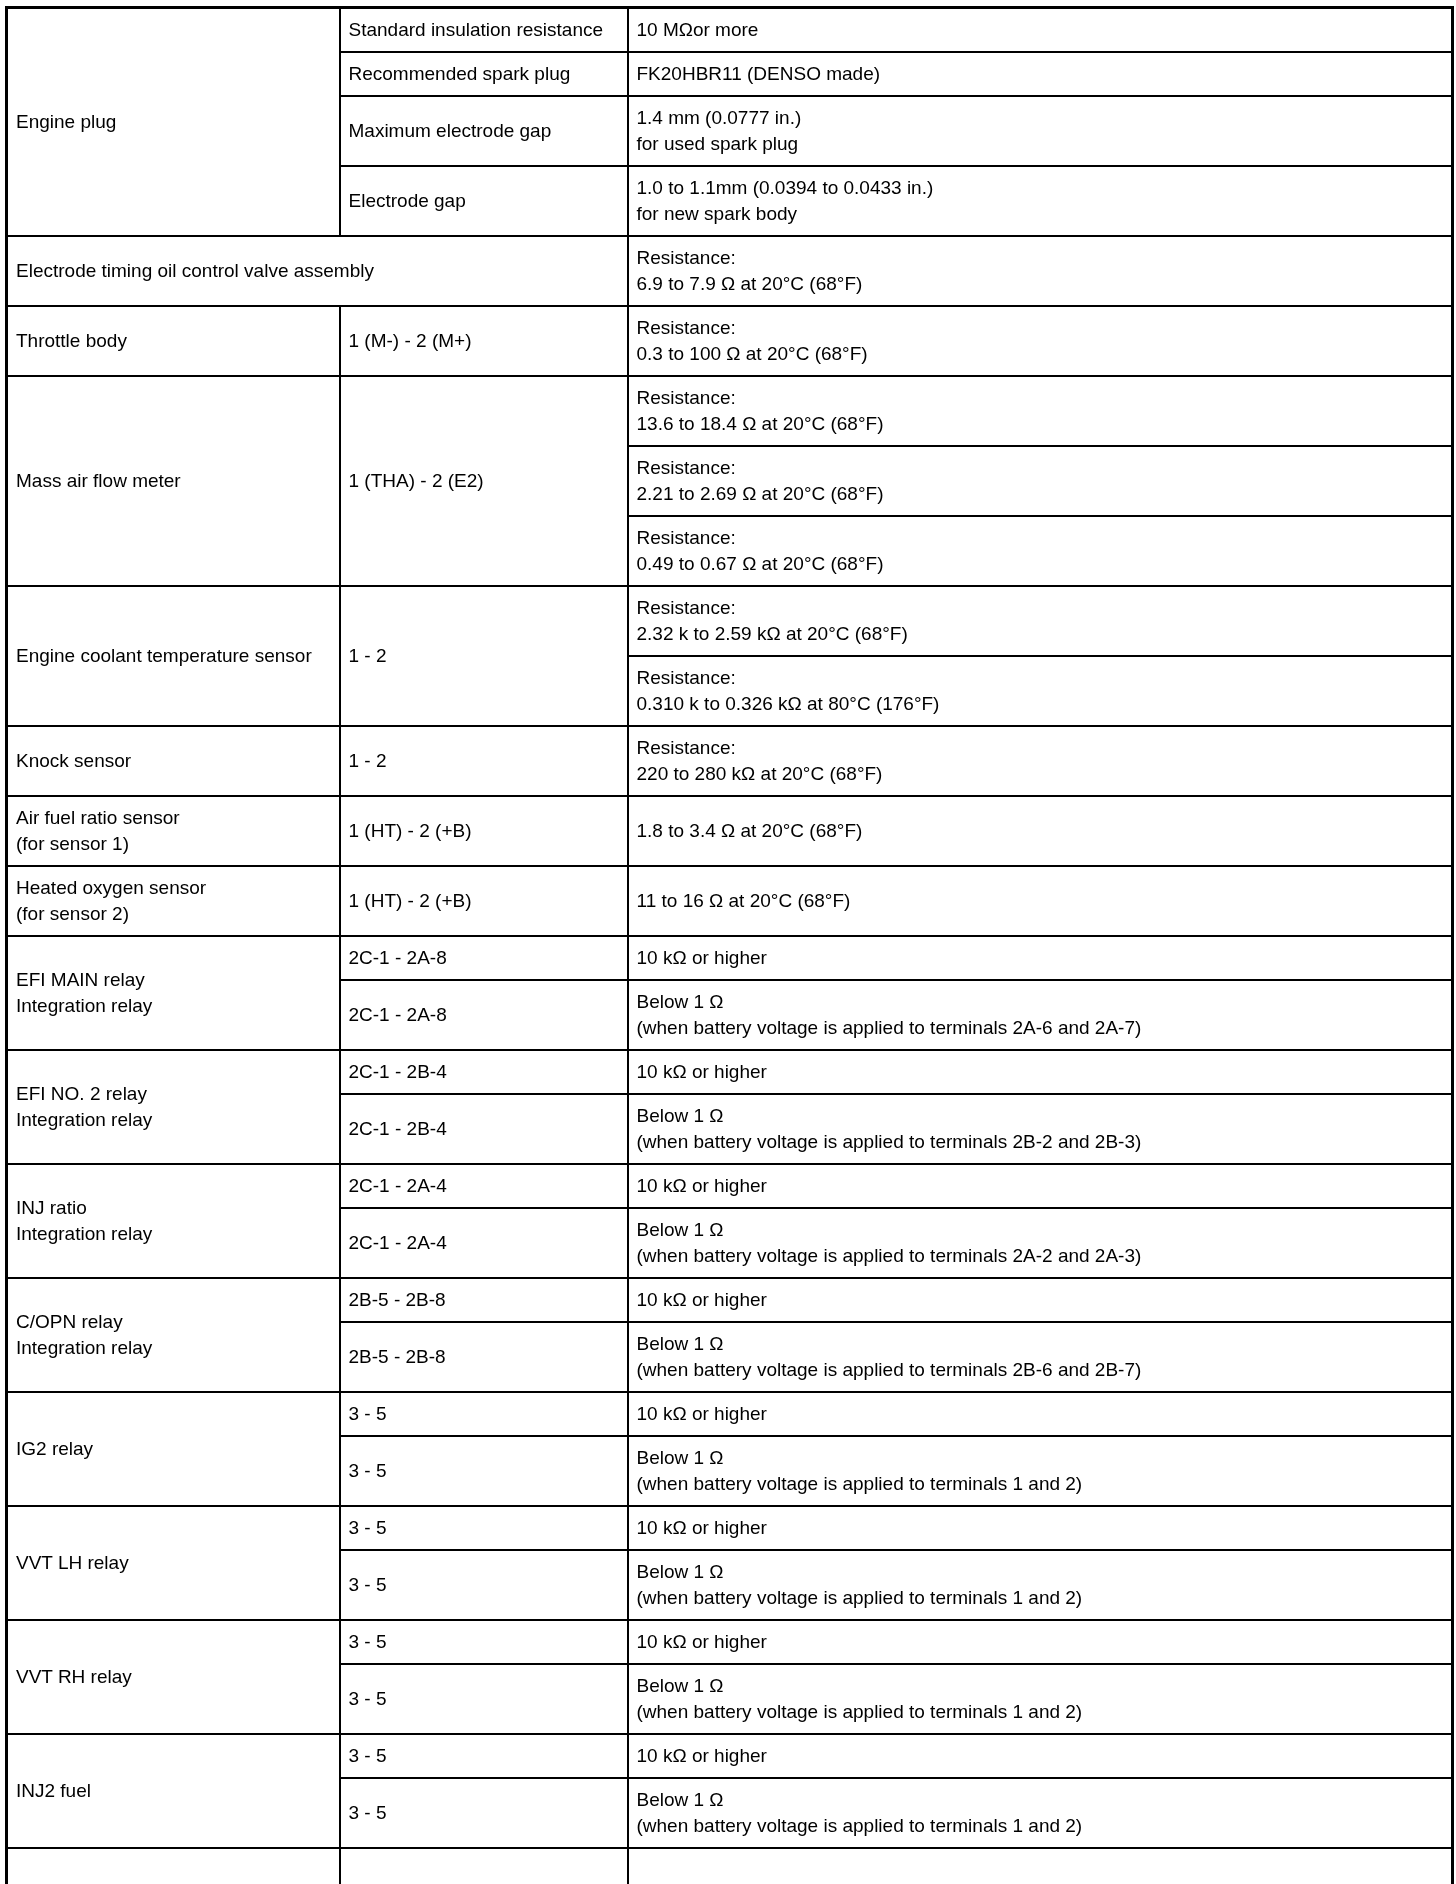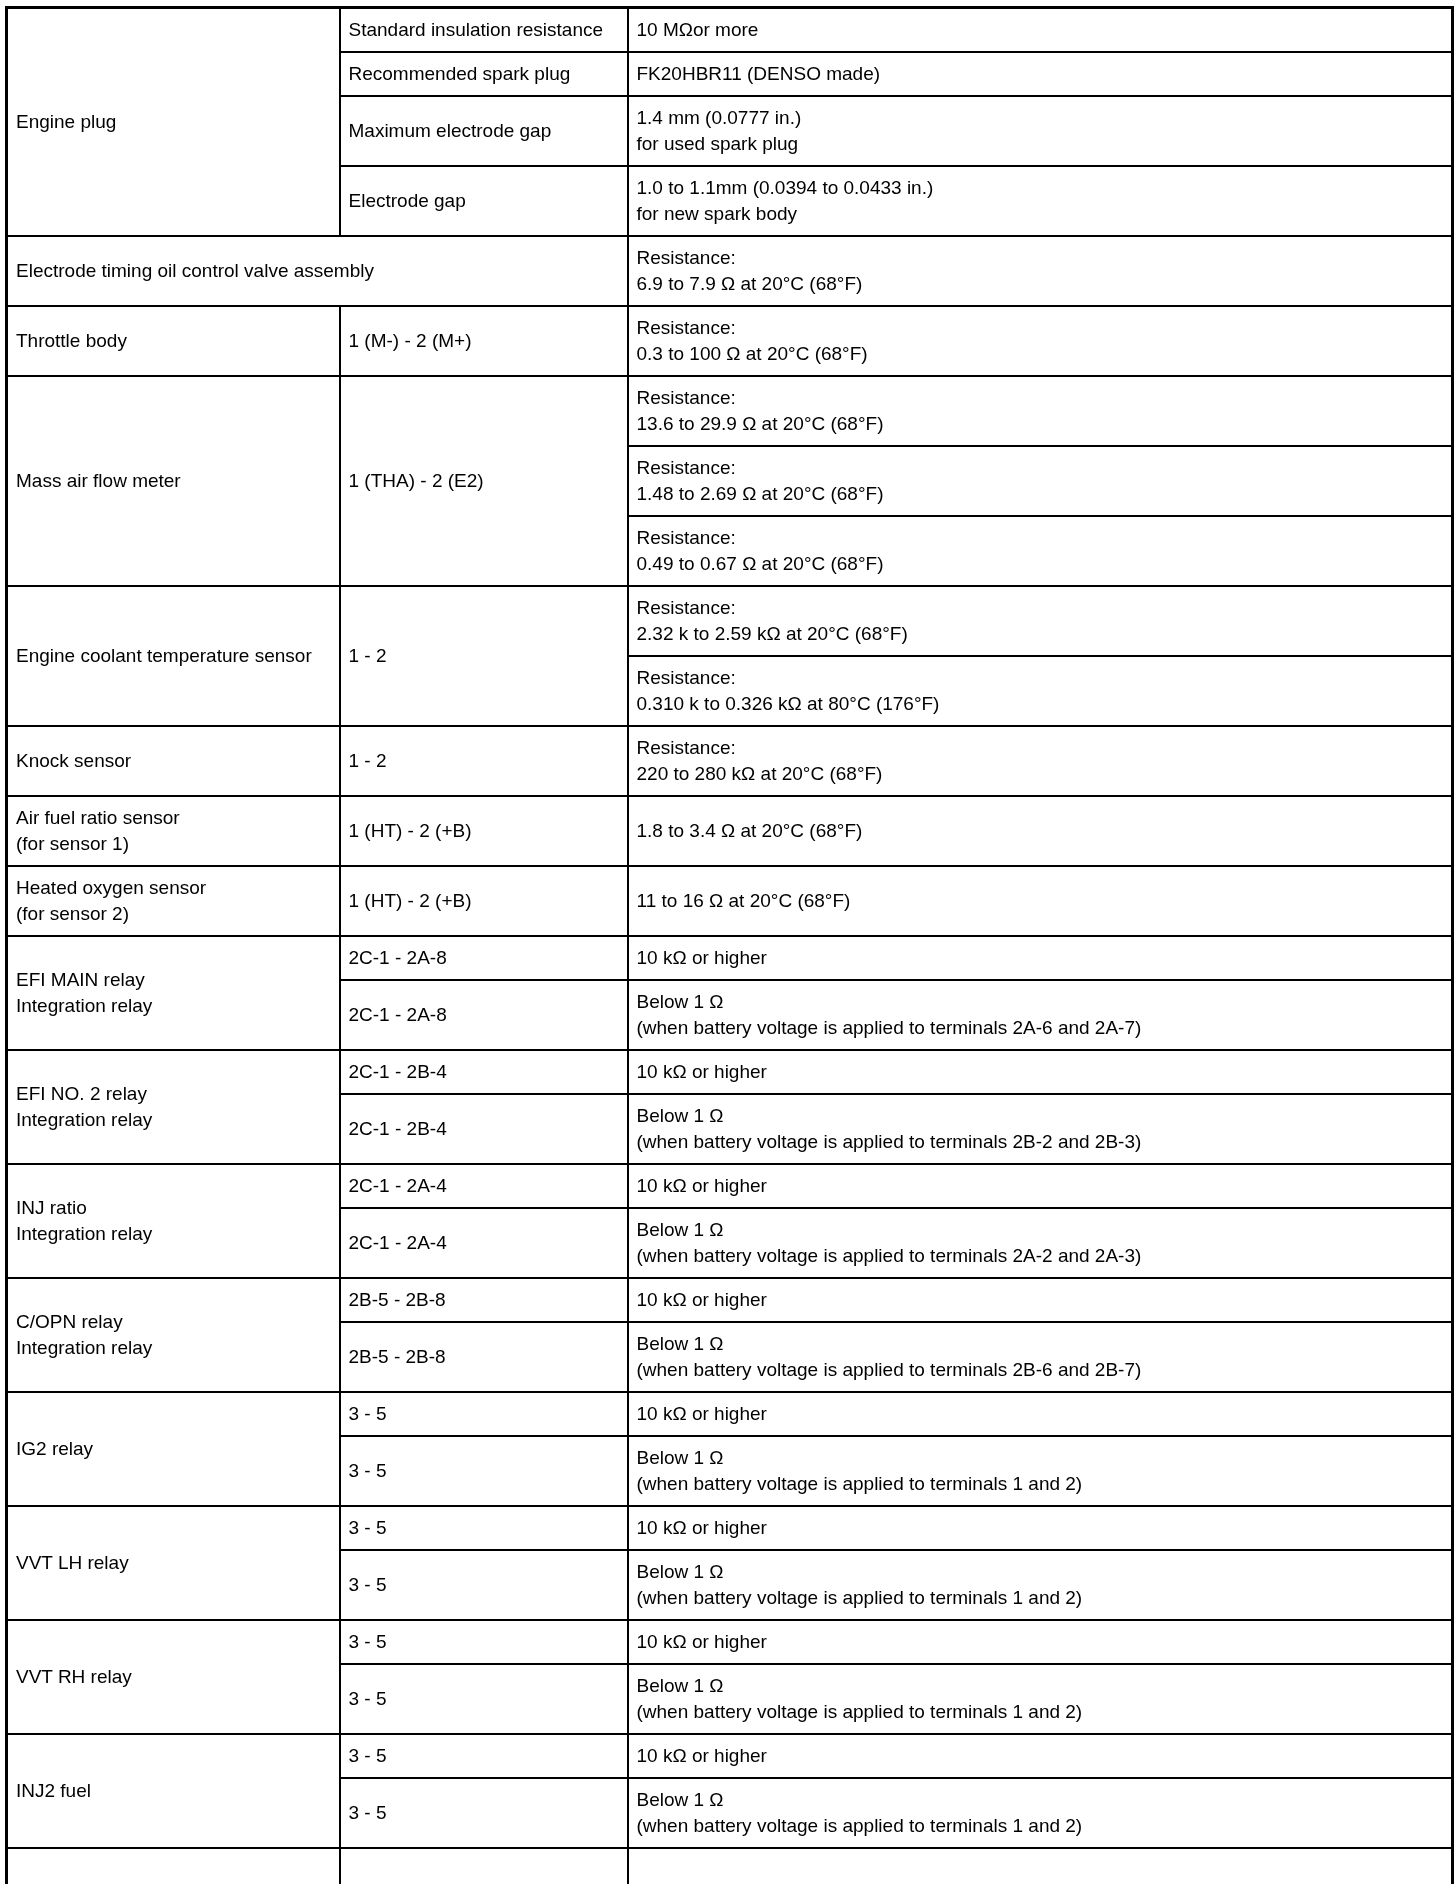--- a/index.html
+++ b/index.html
@@ -104,27 +104,27 @@
         </tr>
         <tr>
           <td rowspan="3">
             <div class="line">Mass air flow meter</div>
           </td>
           <td rowspan="3">
             <div class="line">1 (THA) - 2 (E2)</div>
           </td>
           <td>
             <div class="line">Resistance:</div>
-            <div class="line">13.6 to 29.9 Ω at 20°C (68°F)</div>
-          </td>
-        </tr>
-        <tr>
-          <td>
-            <div class="line">Resistance:</div>
-            <div class="line">1.48 to 2.69 Ω at 20°C (68°F)</div>
+            <div class="line">13.6 to 18.4 Ω at 20°C (68°F)</div>
+          </td>
+        </tr>
+        <tr>
+          <td>
+            <div class="line">Resistance:</div>
+            <div class="line">2.21 to 2.69 Ω at 20°C (68°F)</div>
           </td>
         </tr>
         <tr>
           <td>
             <div class="line">Resistance:</div>
             <div class="line">0.49 to 0.67 Ω at 20°C (68°F)</div>
           </td>
         </tr>
         <tr>
           <td rowspan="2">

